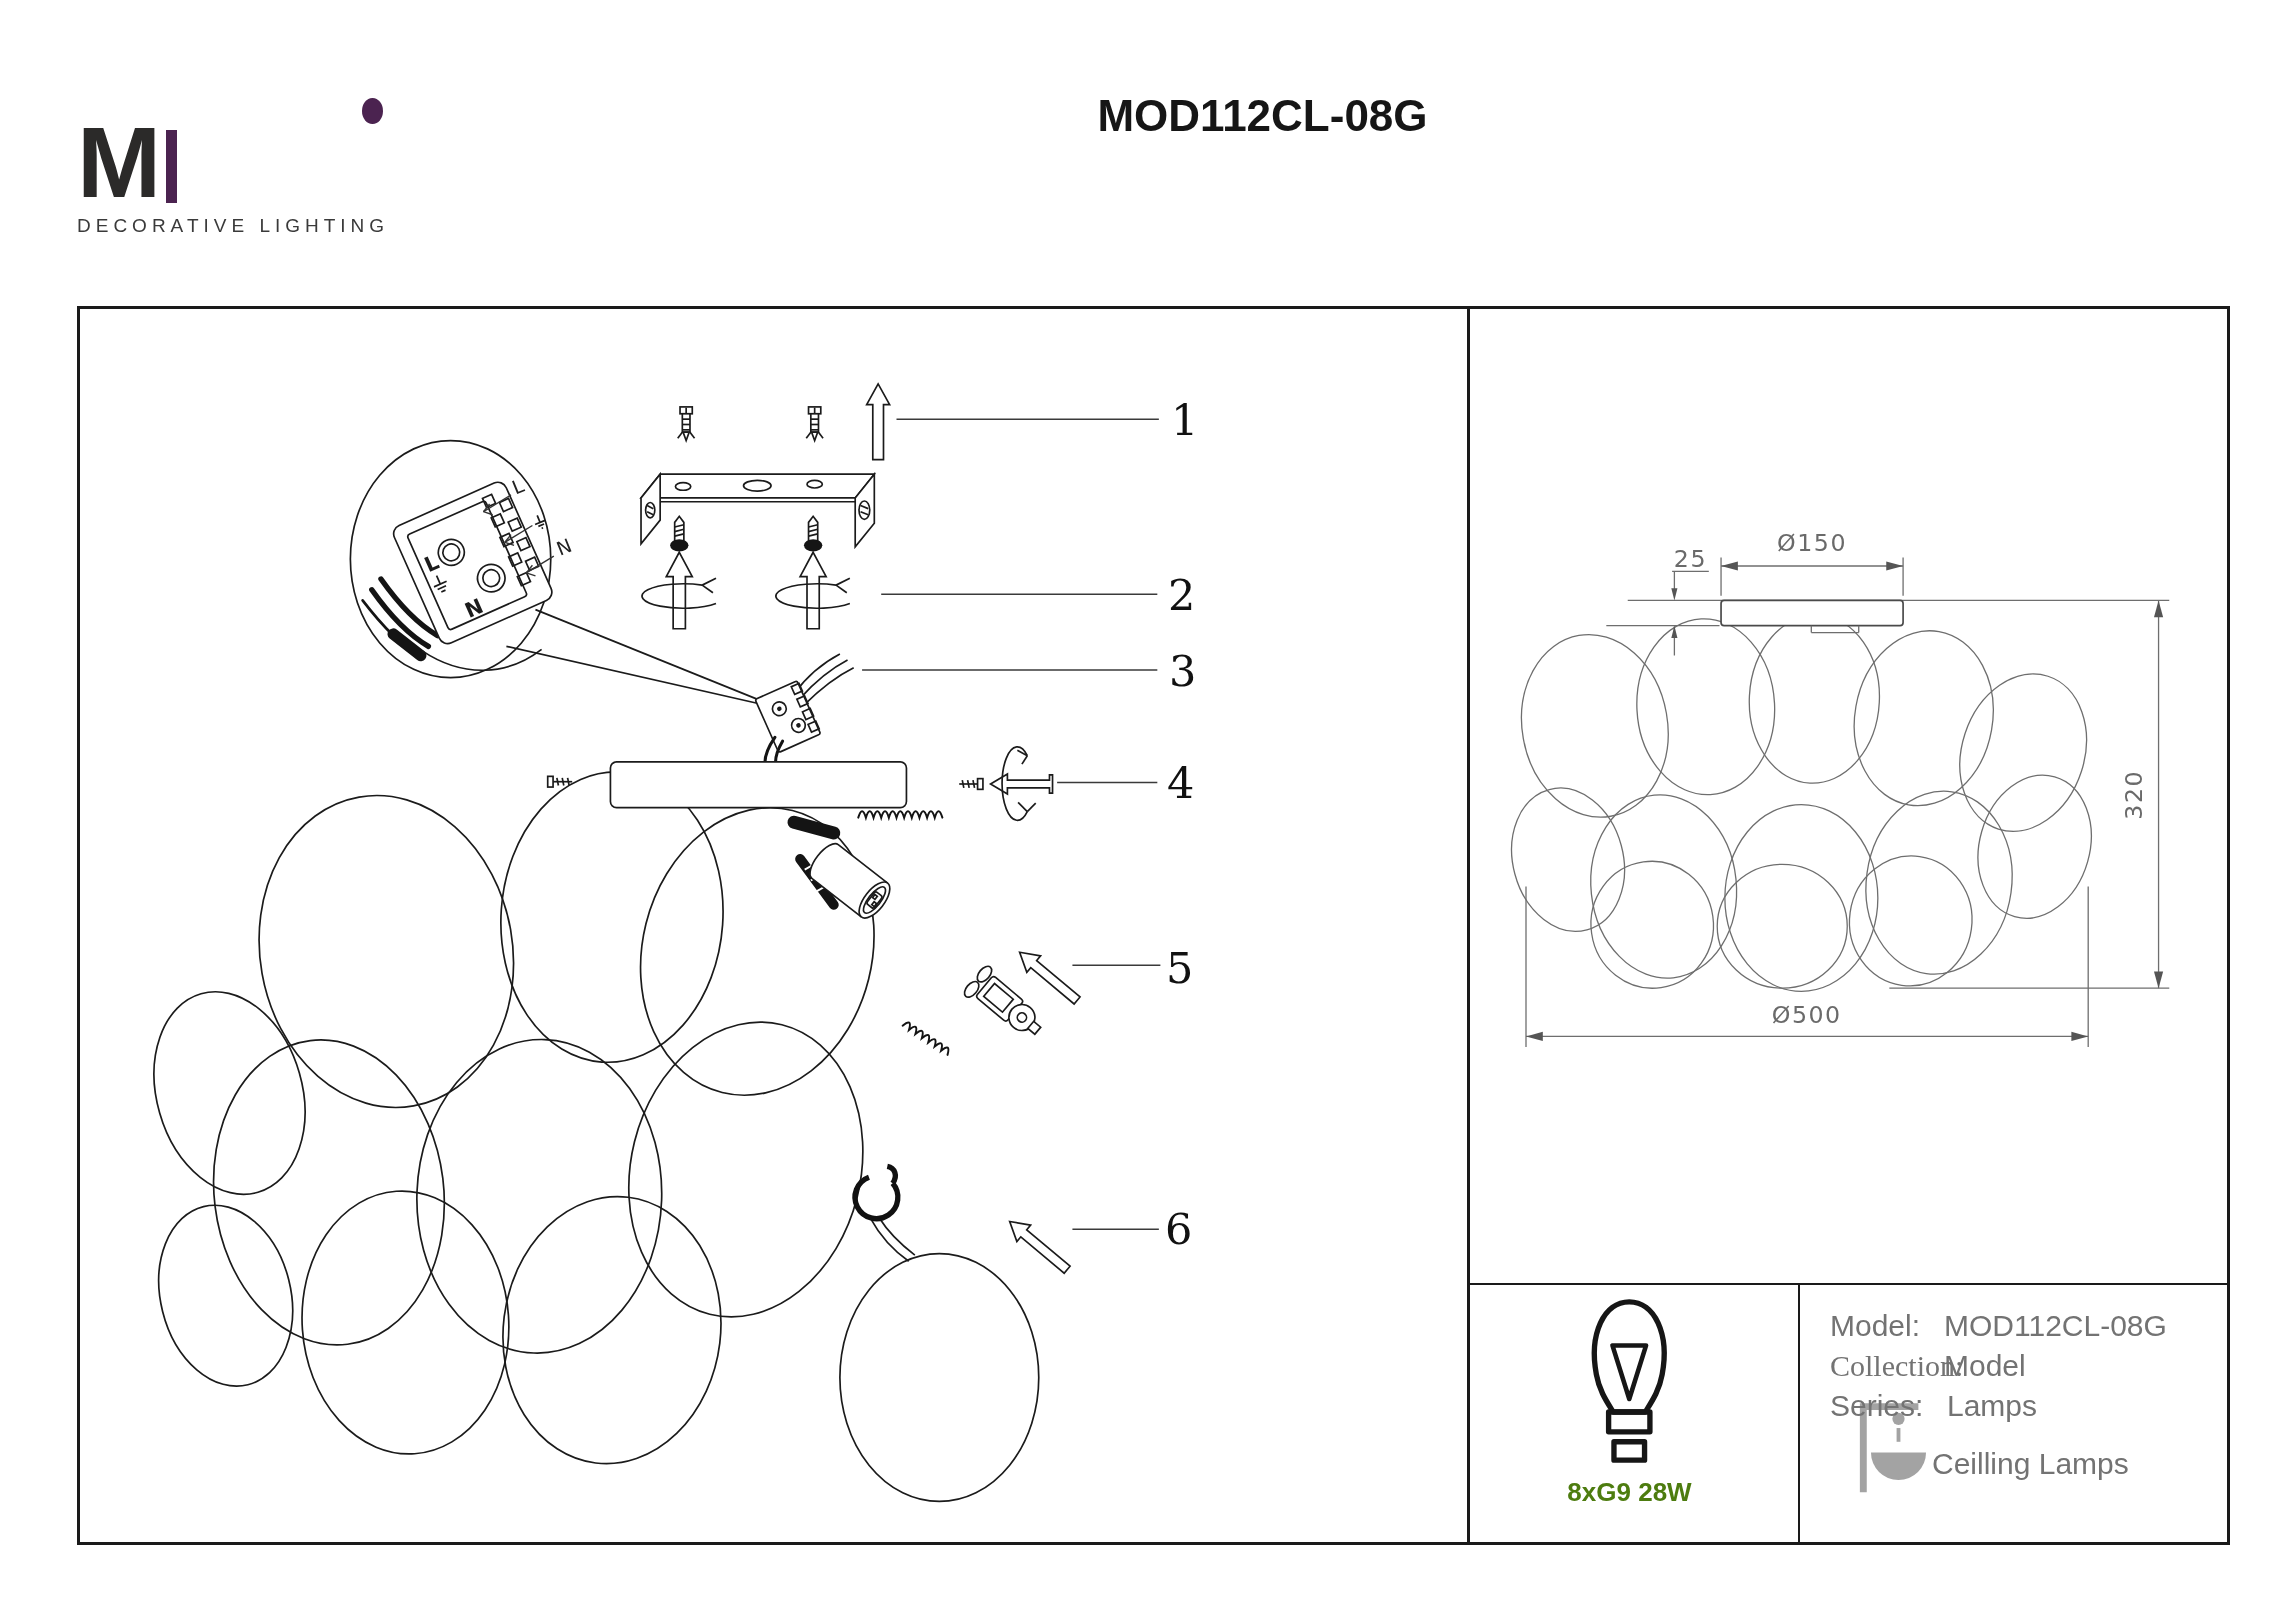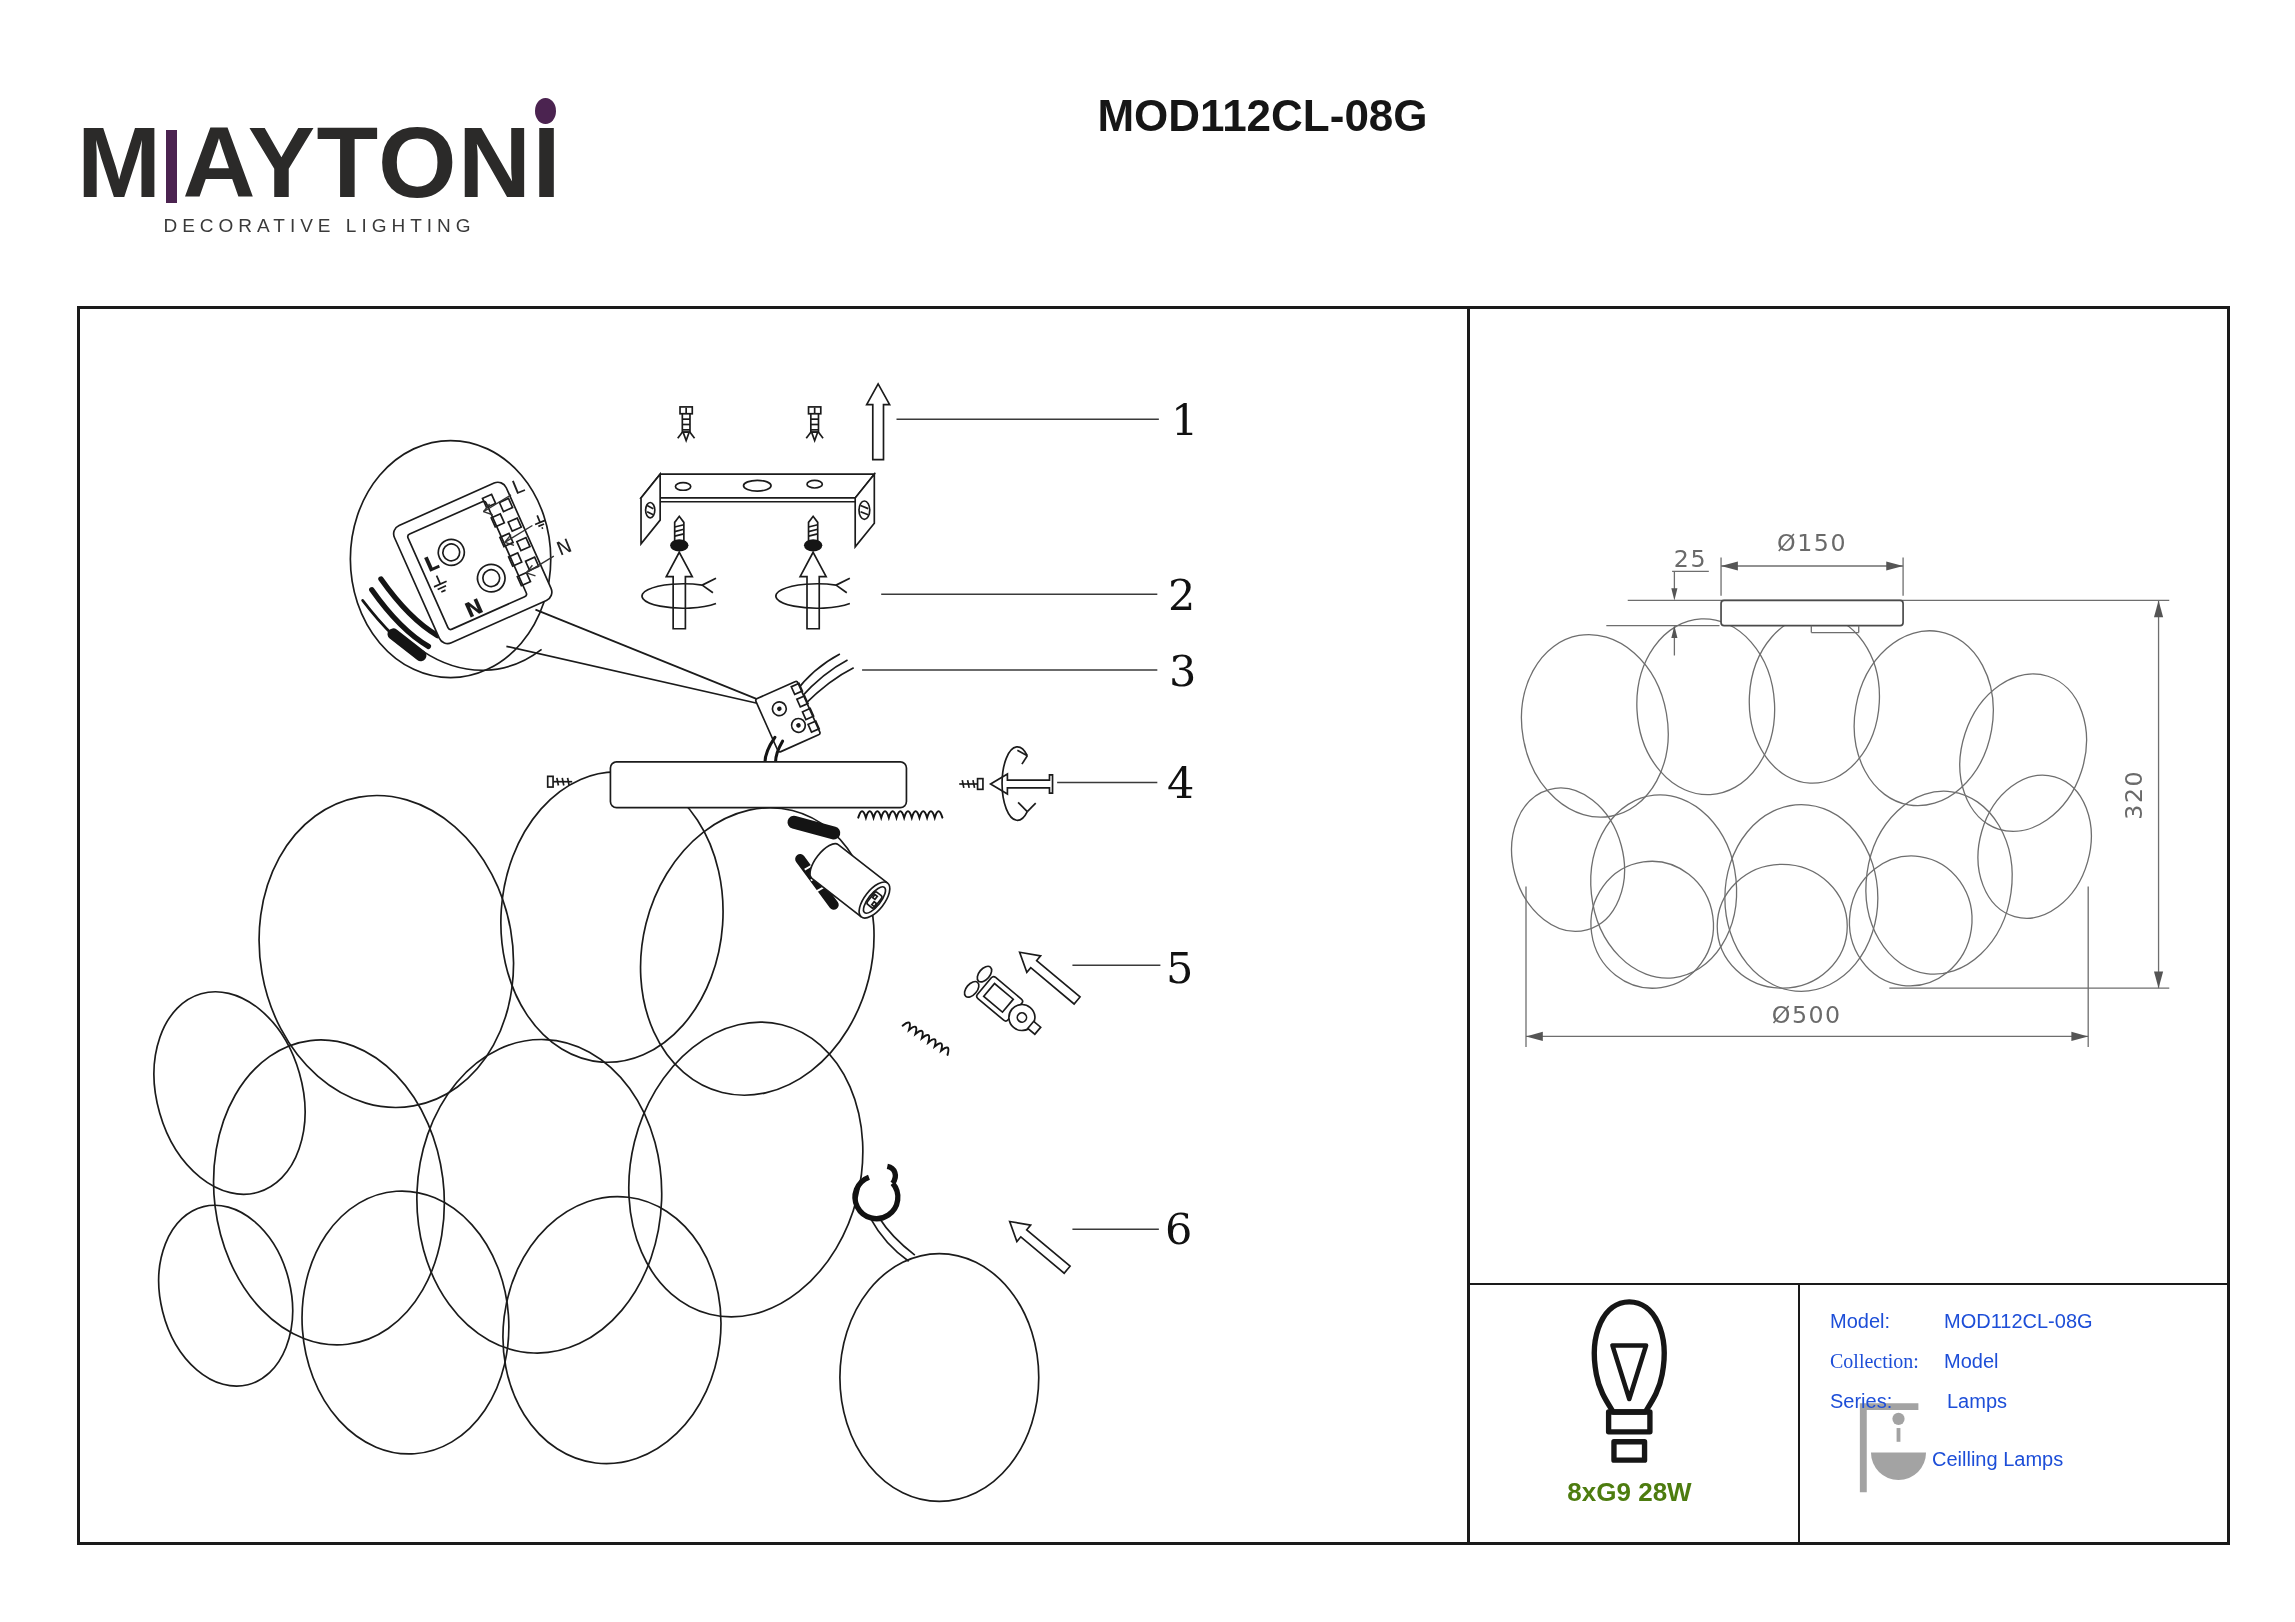--- a/index.html
+++ b/index.html
@@ -25,21 +25,21 @@
   .info-top{position:absolute;left:1387px;top:974px;width:760px;height:2.3px;background:#1a1a1a;}
   .info-mid{position:absolute;left:1718px;top:974px;width:2.3px;height:259px;background:#1a1a1a;}
 
   .draw{position:absolute;left:0;top:0;}
 
   
   .callout{position:absolute;font-family:"DejaVu Serif","Liberation Serif",serif;
            font-size:43px;color:#111;line-height:1;}
 
   
-  .info-label,.info-value{position:absolute;font-size:20px;color:#1d4ed8;line-height:1;}
+  .info-label,.info-value{position:absolute;font-size:30px;color:#737373;line-height:1;}
   .spec-text{position:absolute;left:1553px;top:1477px;width:153px;text-align:center;
              font-size:26px;font-weight:bold;color:#4d7c0f;}
 
   
   svg .ln{stroke:#1b1b1b;stroke-width:2.2;fill:none;}
   svg .lnw{stroke:#1b1b1b;stroke-width:2.2;fill:#ffffff;}
   svg .thick{stroke:#141414;stroke-linecap:round;}
   svg .call{stroke:#3a3a3a;stroke-width:2;}
   svg .gray{stroke:#6e6e6e;stroke-width:1.7;fill:none;}
   svg .grayw{stroke:#4a4a4a;stroke-width:2.2;fill:#ffffff;}
@@ -48,21 +48,20 @@
   svg .blocklbl{font-family:"DejaVu Sans",sans-serif;font-size:27px;fill:#1b1b1b;font-weight:bold;}
   svg .arrfill{fill:#555;stroke:none;}
 </style>
 </head>
 <body>
 
 <div class="logo">
   <div class="logo-row">
     <span class="logo-m">M</span>
     <span class="logo-bar"></span>
-    <span class="logo-rest">AYTONI</span>
     <span class="logo-dot"></span>
   </div>
   <div class="logo-tagline">DECORATIVE LIGHTING</div>
 </div>
 
 <div class="titleblock">
   <div class="title-sub">MOD112CL-08G</div>
 </div>
 
 <div class="mainbox">

